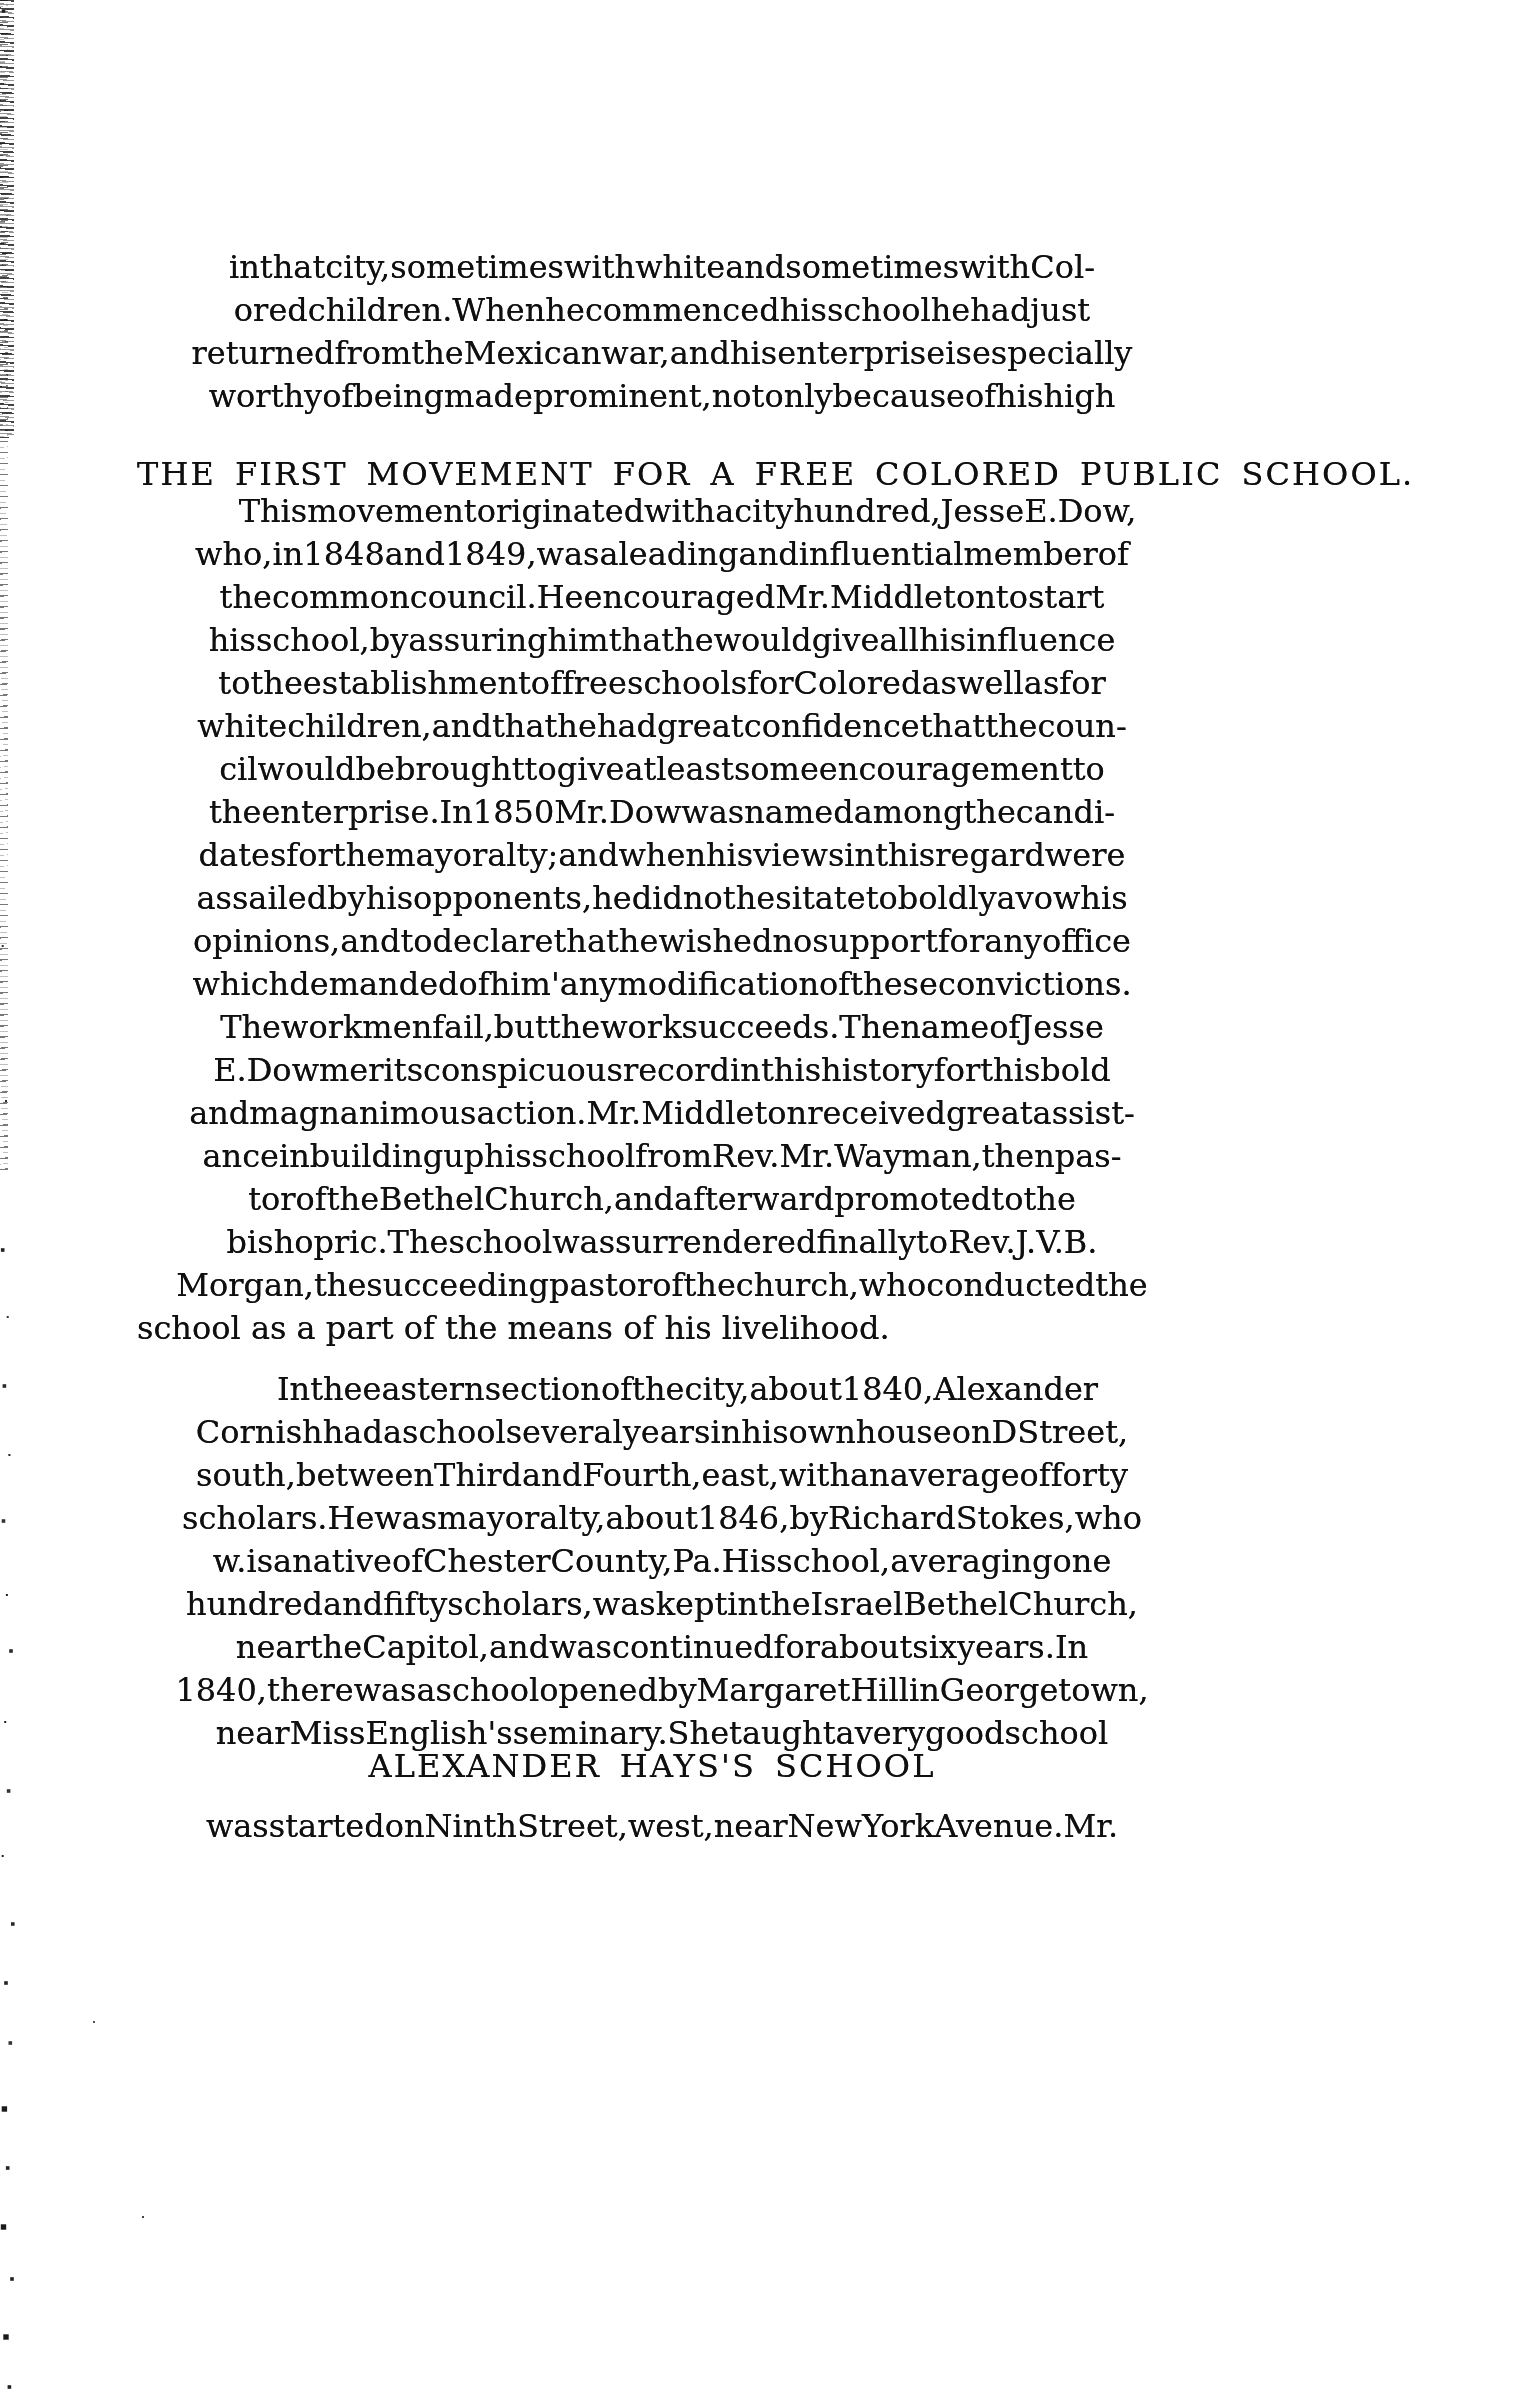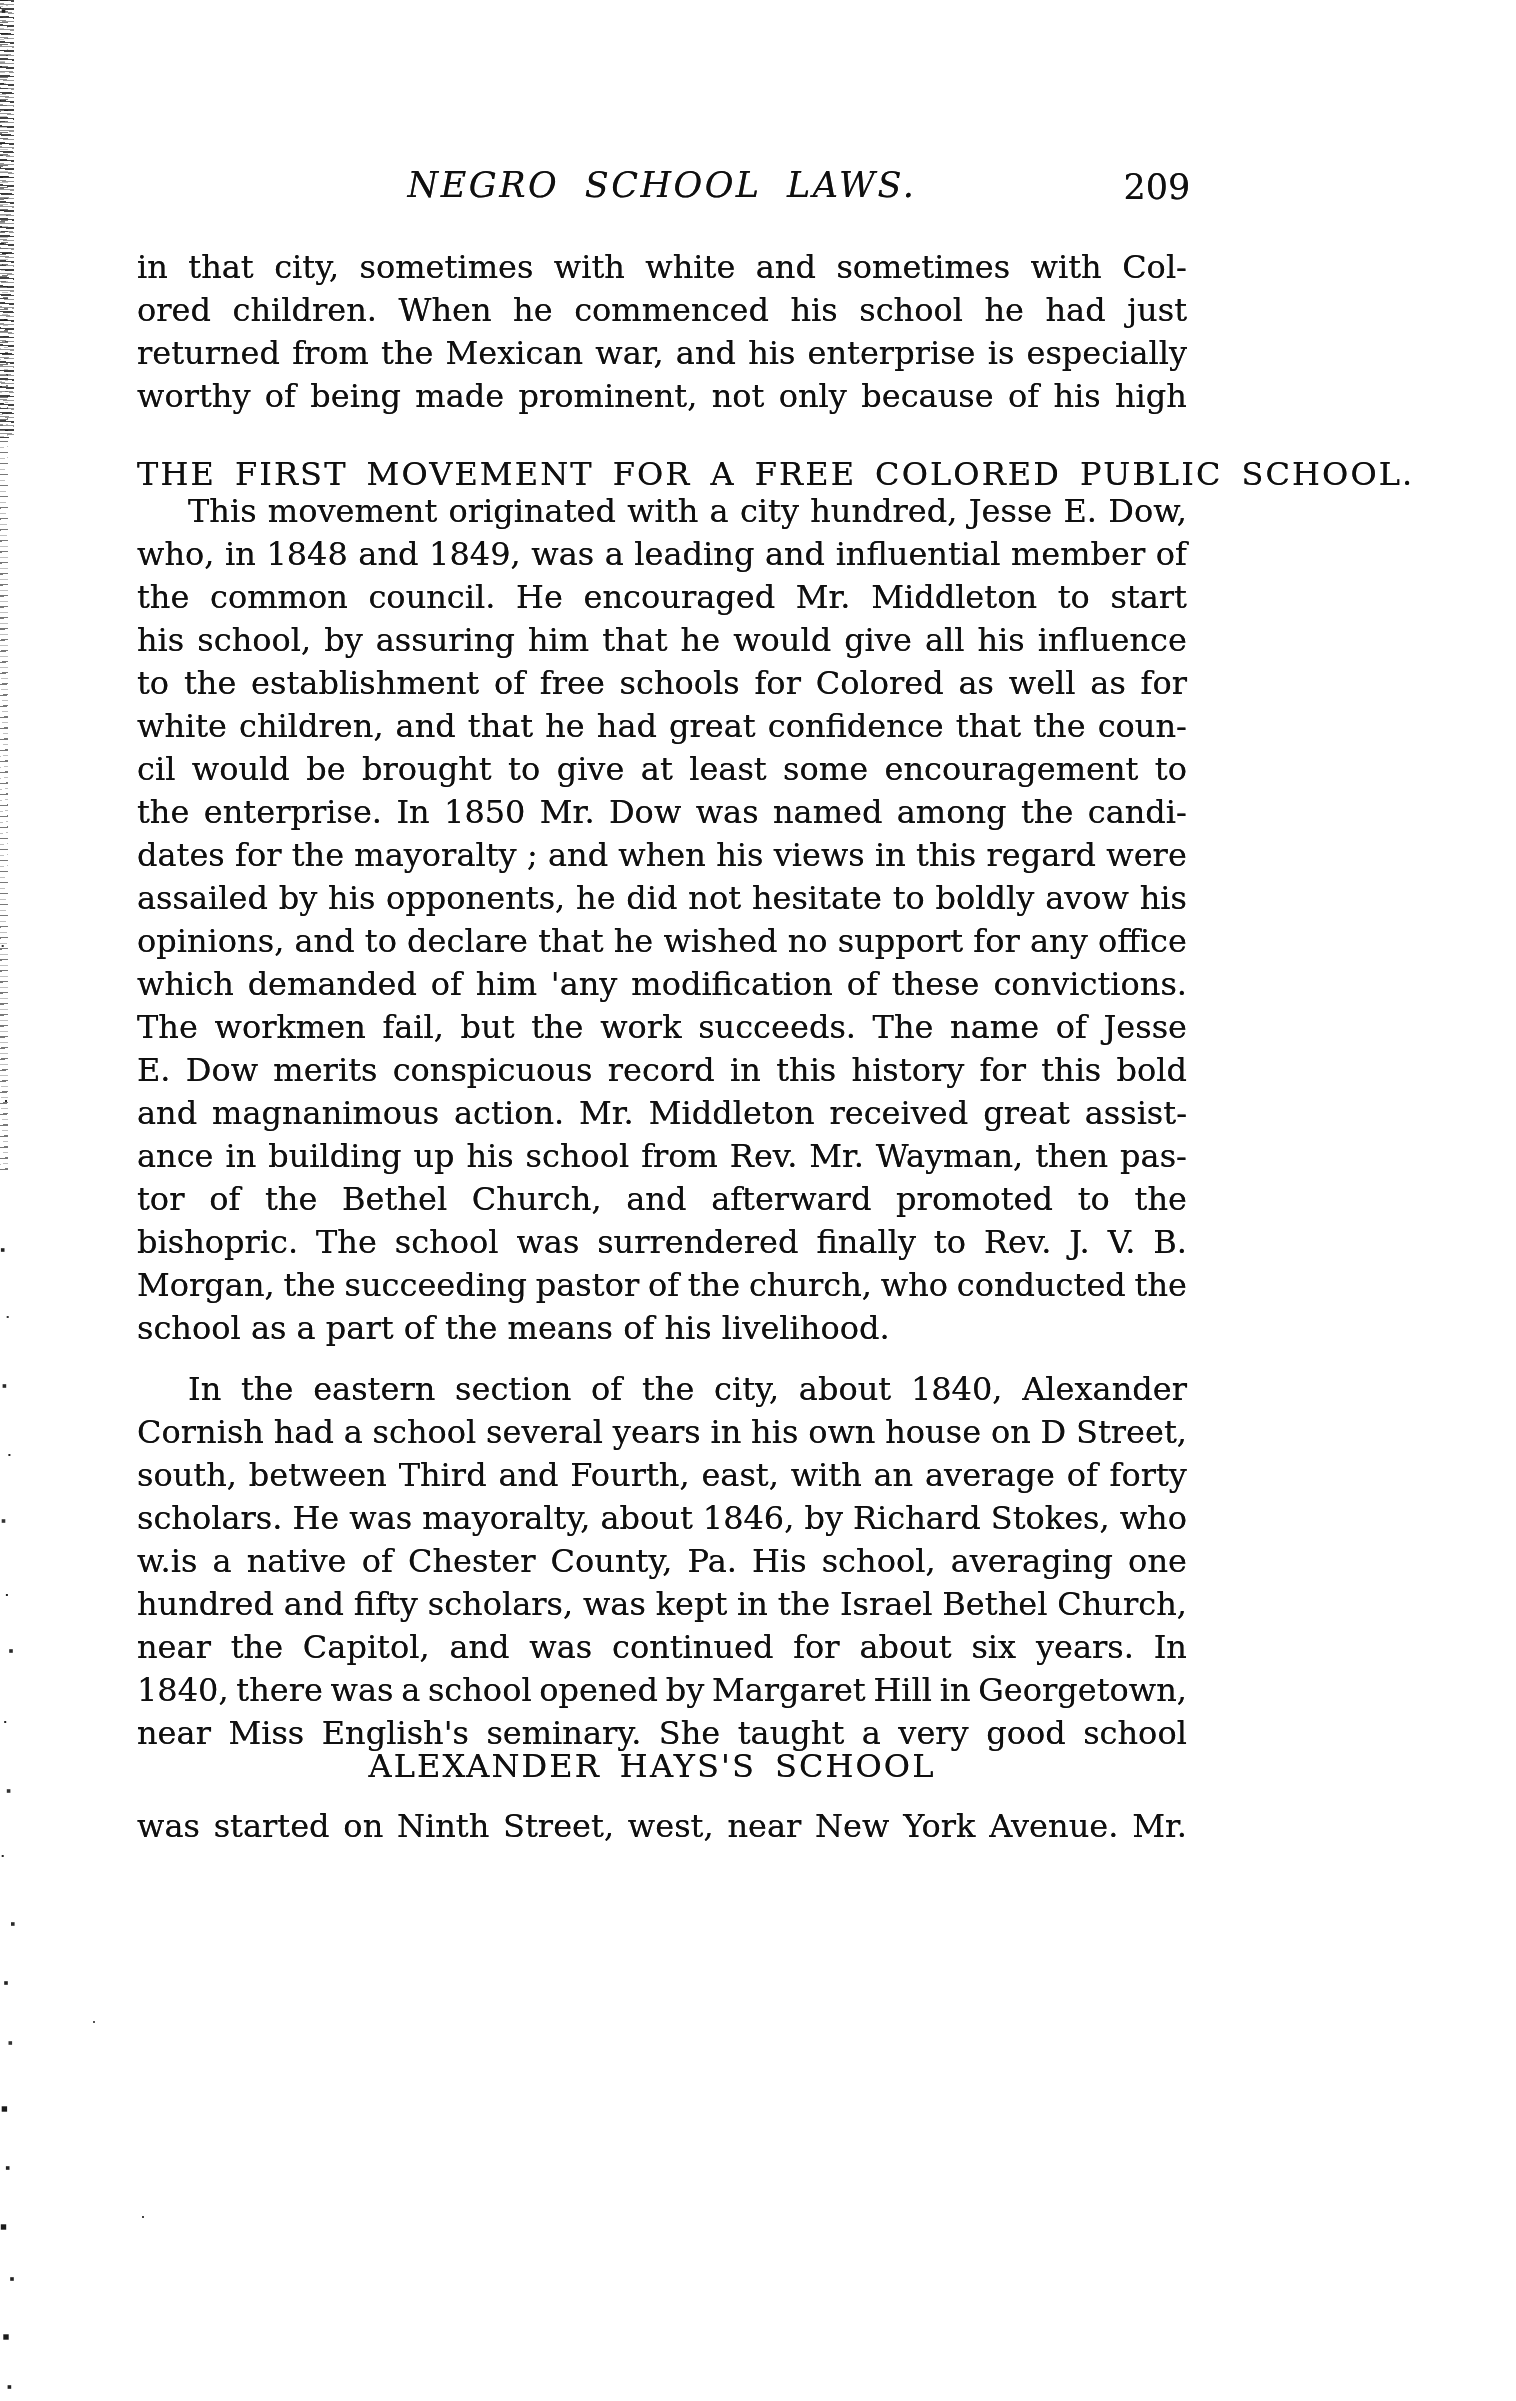--- a/index.html
+++ b/index.html
@@ -28,21 +28,21 @@
   .page-number {
     position:absolute; right:-3.4px; top:1.7px; font-size:35px;
     text-shadow:0 0 0.5px rgba(0,0,0,.65);
   }
   .text-flow { position:absolute; top:246px; left:0; right:0; font-size:32px; }
   .para { margin:0; }
   .line {
     height:43px; line-height:43px; white-space:nowrap;
     text-shadow:0 0 0.6px rgba(0,0,0,.7);
   }
-  .line.j { display:flex; justify-content:space-between; }
+  .line.j { display:flex; justify-content:center; }
   .line.indent { padding-left:51px; }
   .section-heading {
     text-align:center; font-size:32px; letter-spacing:2.1px; word-spacing:6.7px;
     line-height:32px; height:32px; white-space:nowrap;
     text-shadow:0 0 0.5px rgba(0,0,0,.7);
   }
   .sh-0 { margin-top:40px; }
   .sh-1 { margin-top:42px; transform:translateX(25px); }
   .sh-2 { margin-top:-5px; transform:translateX(-10px); }
   .para-after-h { }
@@ -75,24 +75,20 @@
       9.3px 2042px 0 0.8px #333, 3.4px 2108px 0 1.7px #1a1a1a, 6.7px 2167px 0 0.8px #222,
       2.5px 2226px 0 1.7px #1a1a1a, 11px 2278px 0 0.8px #222, 5px 2336px 0 1.7px #1a1a1a,
       8.4px 2386px 0 0.8px #222, 142px 2216px 0 0 #444, 93px 2021px 0 0 #555;
   }
 </style>
 </head>
 <body>
 
 <div class="page">
   <div class="column">
-    <div class="page-header">
-      <div class="header-title">NEGRO SCHOOL LAWS.</div>
-      <div class="page-number">209</div>
-    </div>
     <div class="text-flow">
         <div class="para">
           <div class="line j">
             <span>in</span>
             <span>that</span>
             <span>city,</span>
             <span>sometimes</span>
             <span>with</span>
             <span>white</span>
             <span>and</span>

